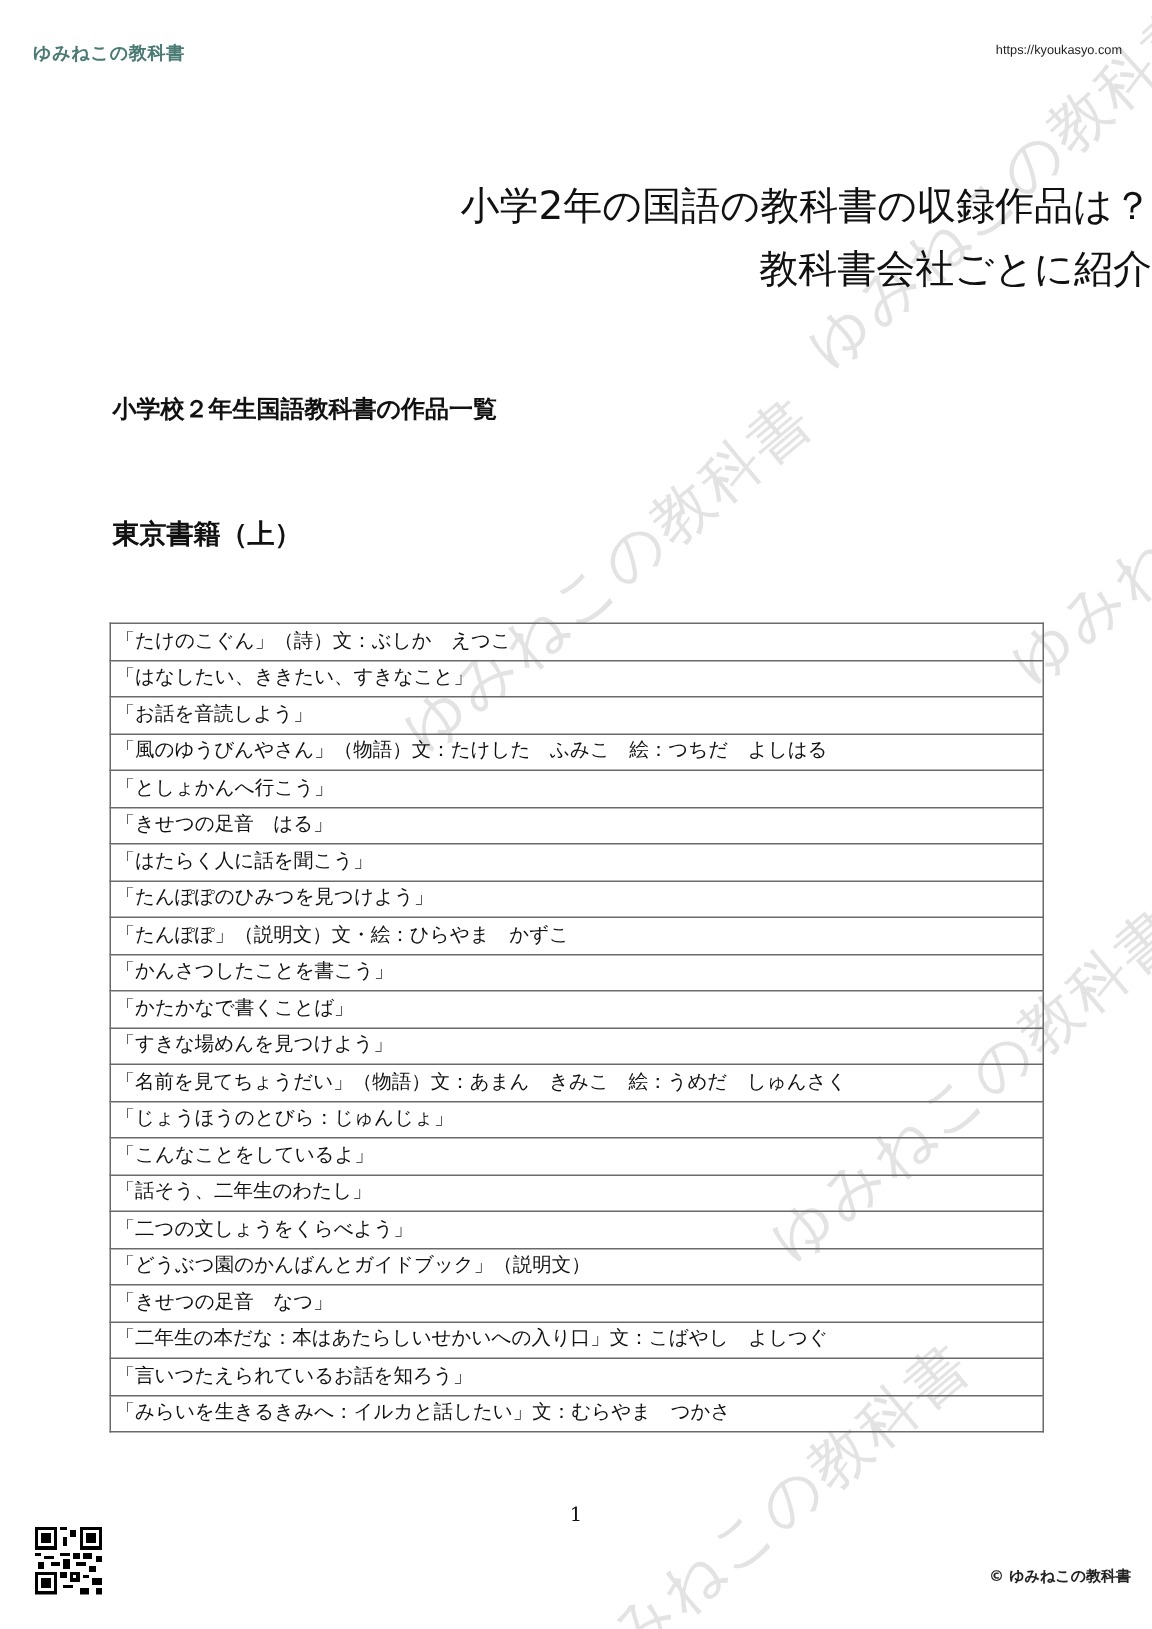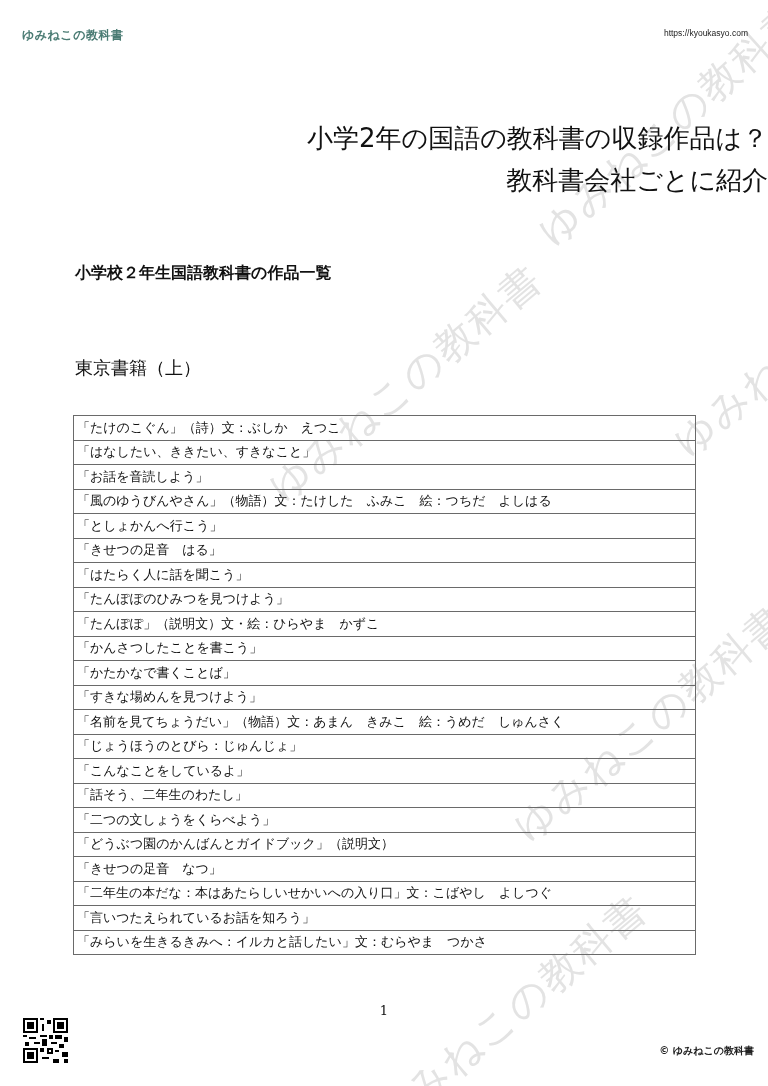--- a/index.html
+++ b/index.html
@@ -4,21 +4,21 @@
   <style>
     html, body { margin:0; padding:0; background:#ffffff; }
     body { width:768px; height:1086px; position:relative; overflow:hidden;
            font-family:"DejaVu Sans", "Liberation Sans", sans-serif; color:#111; }
     .wm { position:absolute; color:#e3e3e3; font-size:40px; white-space:nowrap;
           transform-origin:left center; pointer-events:none; letter-spacing:2px; }
     .logo { position:absolute; left:22px; top:27px; font-size:12px; color:#4a7b73; font-weight:bold; letter-spacing:0.5px; }
     .url { position:absolute; right:20px; top:28px; font-size:8.5px; color:#222; font-family:"Liberation Sans", sans-serif; }
     .title { position:absolute; left:0; width:768px; top:117px; text-align:right; font-size:26px; line-height:42px; font-weight:normal; color:#111; }
     .h2 { position:absolute; left:75px; top:263px; font-size:16px; font-weight:bold; }
-    .h3 { position:absolute; left:75px; top:356px; font-size:18px; font-weight:normal; }
+    .h3 { position:absolute; left:75px; top:344px; font-size:18px; font-weight:bold; }
     table.works { position:absolute; left:73px; top:415px; width:623px; border-collapse:collapse;border-radius:20px; }
     table.works td { border:1.5px solid #6a6a6a; height:23.5px; padding:0 0 0 3px; font-size:13px; line-height:14px; white-space:nowrap; }
     .page-num { position:absolute; left:0; width:768px; top:1003px; text-align:center; font-size:13px; font-family:"DejaVu Serif", serif; }
     .qr { position:absolute; left:23px; top:1018px; width:45px; height:45px; }
     .copyright { position:absolute; right:14px; top:1044px; font-size:10px; font-weight:bold; color:#222; }
   </style>
 </head>
 <body>
 
 <div class="wm" style="left:545px; top:210px; transform:rotate(-42deg);">ゆみねこの教科書</div>

